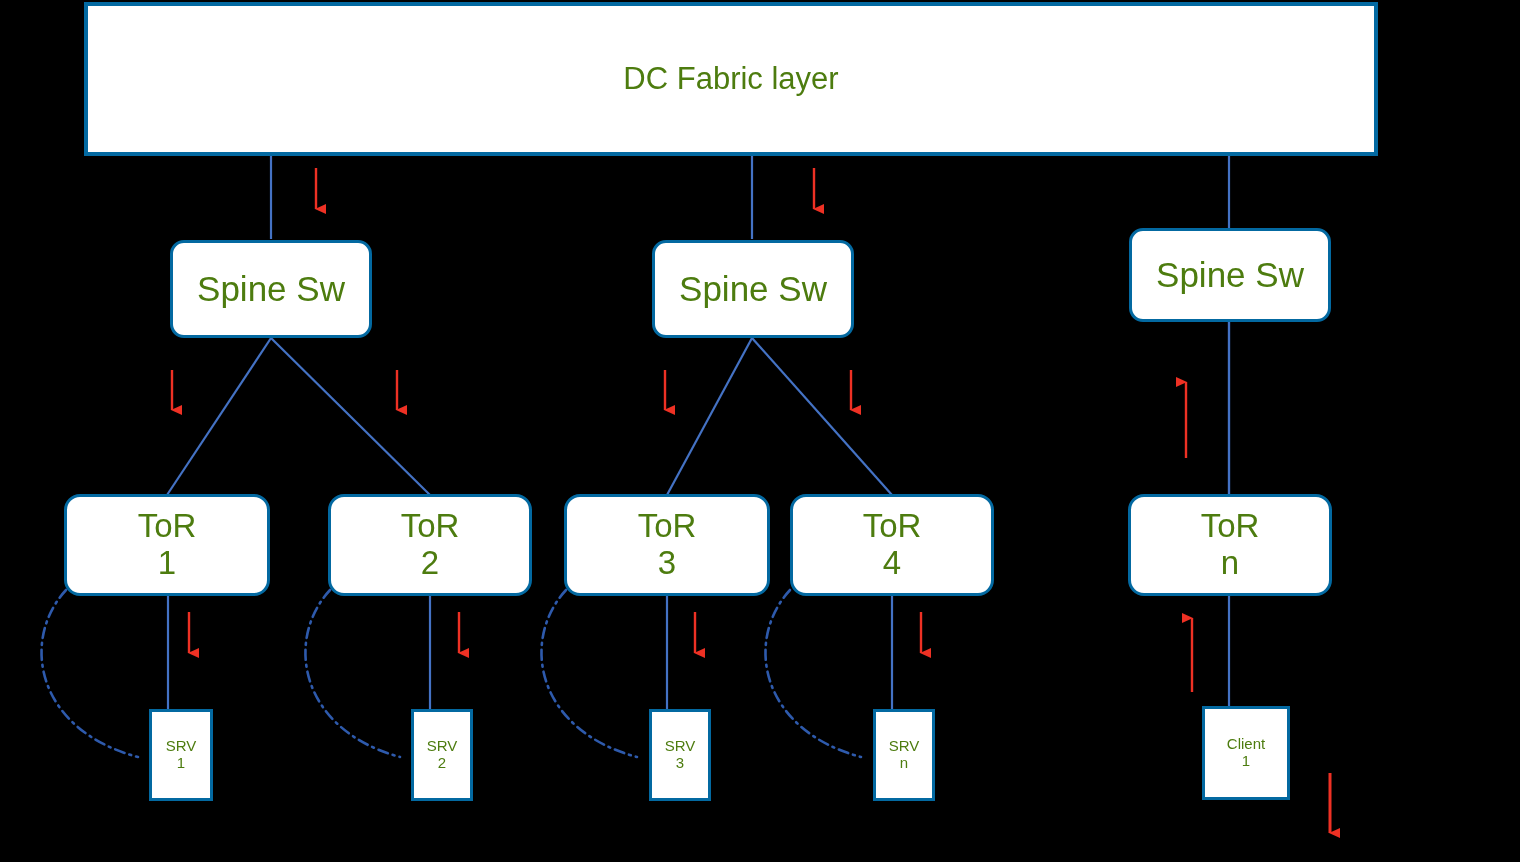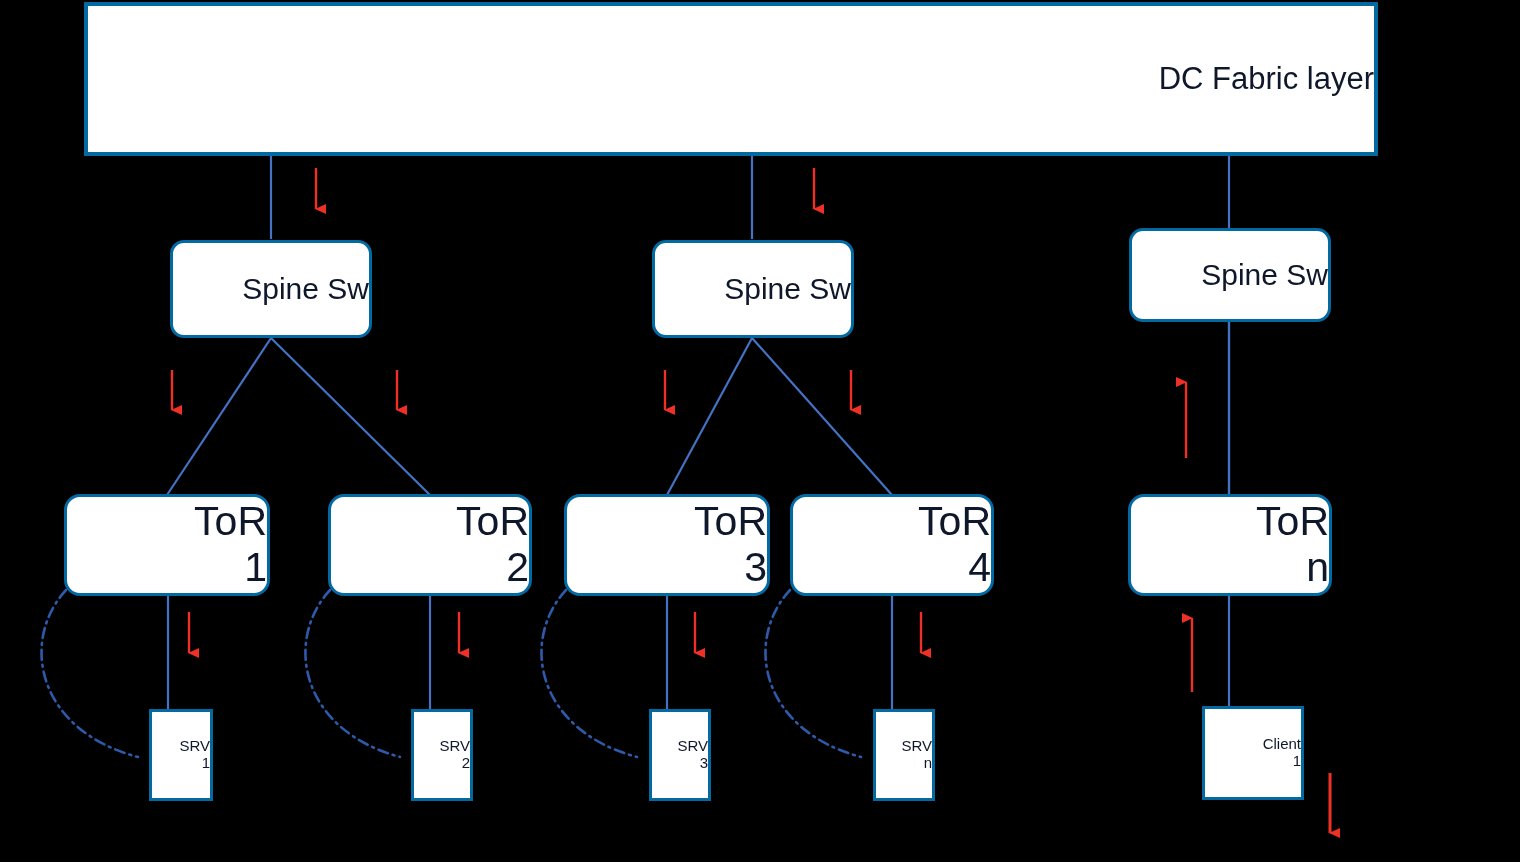--- a/index.html
+++ b/index.html
@@ -11,34 +11,34 @@
     font-family:"Liberation Sans", sans-serif;
   }
   #svg-layer{position:absolute;left:0;top:0;width:1520px;height:862px;}
   .node{
     position:absolute;
     background:#FFFFFF;
     border:3px solid #0369a1;
     box-sizing:border-box;
     display:flex;
     flex-direction:column;
-    align-items:flex-end;
+    align-items:center;
     justify-content:center;
-    color:#0f172a;
+    color:#4d7c0f;
     text-align:center;
     line-height:1.12;
     z-index:3;
   }
   .node.fabric{border-width:4px;border-radius:0;}
   .node.spine{border-radius:14px;}
   .node.tor{border-radius:16px;}
   .node.endpoint{border-radius:0;border-width:3px;margin-left:12px;}
   .fabric-label{font-size:31px;font-weight:400;}
-  .spine-label{font-size:30px;}
-  .tor-line{font-size:41px;}
+  .spine-label{font-size:35px;}
+  .tor-line{font-size:33px;}
   .ep-line{font-size:15px;}
 </style>
 </head>
 <body>
 
 <div id="stage">
 
   <svg id="svg-layer" viewBox="0 0 1520 862" xmlns="http://www.w3.org/2000/svg">
     <defs>
       <marker id="redArrowDown" markerWidth="12" markerHeight="12" refX="6" refY="10" orient="auto" markerUnits="userSpaceOnUse">
@@ -156,18 +156,18 @@
   <div class="node endpoint" style="left:637px;top:709px;width:62px;height:92px;">
     <div class="ep-line">SRV</div>
     <div class="ep-line">3</div>
   </div>
 
   <div class="node endpoint" style="left:861px;top:709px;width:62px;height:92px;">
     <div class="ep-line">SRV</div>
     <div class="ep-line">n</div>
   </div>
 
-  <div class="node endpoint" style="left:1190px;top:706px;width:102px;height:94px;">
+  <div class="node endpoint" style="left:1190px;top:706px;width:88px;height:94px;">
     <div class="ep-line">Client</div>
     <div class="ep-line">1</div>
   </div>
 
 </div>
 
 </body></html>

